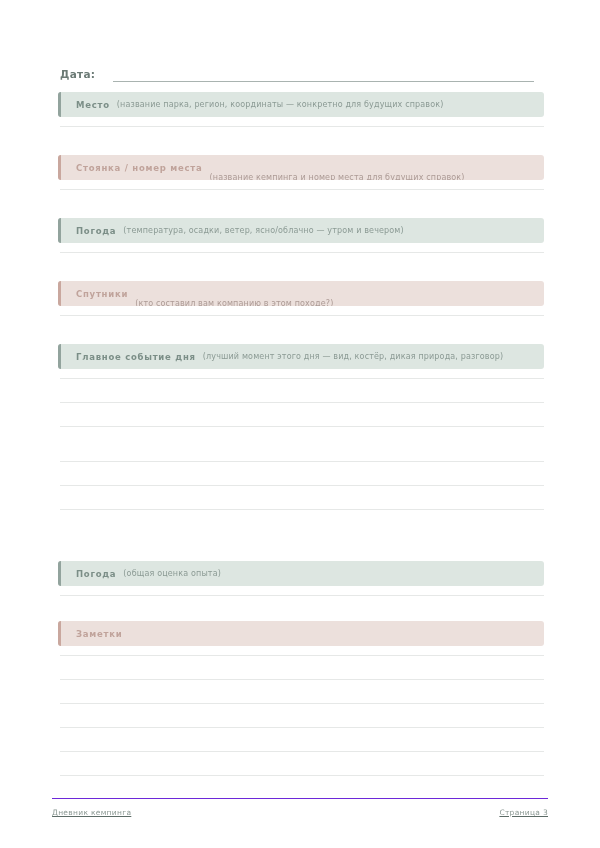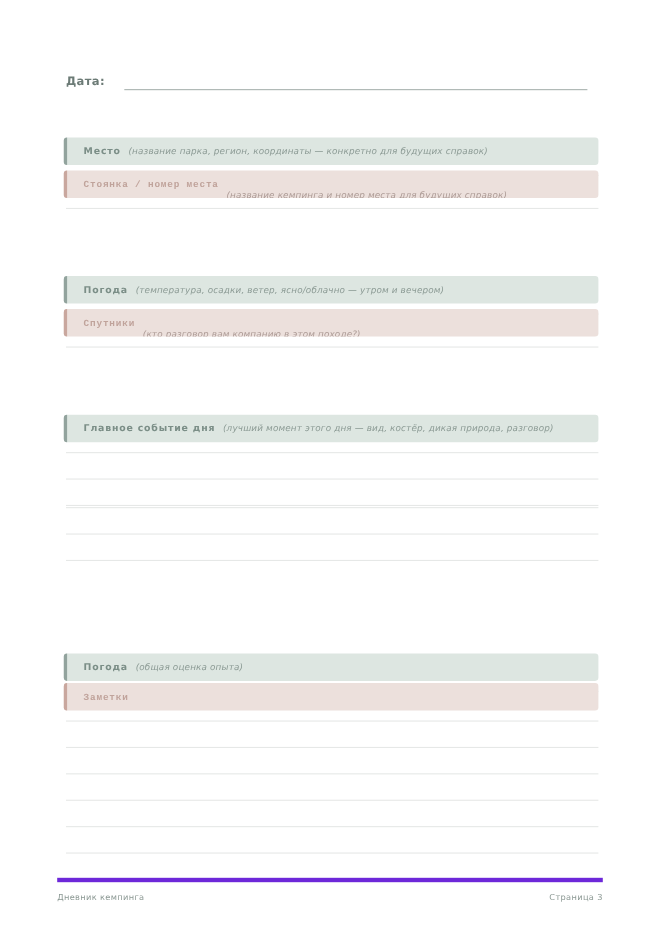--- a/index.html
+++ b/index.html
@@ -58,46 +58,45 @@
   .band {
     position: relative;
     height: 25px;
     border-radius: 3px;
     display: flex;
     align-items: center;
     padding-left: 18px;
     box-sizing: border-box;
     overflow: hidden;
   }
-  .band.green { background: #dde6e1; margin-top: 33px; }
+  .band.green { background: #dde6e1; }
   .band.pink  { background: #ece0dc; }
 
   .accent {
     position: absolute;
     left: -4px;
     top: -2px;
     width: 7px;
     height: 29px;
     border-radius: 2px;
   }
   .accent.green { background: #92a39d; }
   .accent.pink  { background: #c9a79e; }
 
   .band-label {
     font-size: 8.5px;
     font-weight: bold;
     letter-spacing: 0.75px;
     white-space: nowrap;
   }
   .band.green .band-label { color: #7b8e87; }
-  .band.pink  .band-label { color: #c0a39b; font-family: Liberation Mono, monospace; }
+  .band.pink  .band-label { color: #c0a39b; }
 
   .band-hint {
     font-size: 8px;
-    font-style: italic;
     letter-spacing: 0.15px;
     margin-left: 7px;
     white-space: nowrap;
     overflow: hidden;
     text-overflow: ellipsis;
     flex: 1;
     padding-right: 6px;
   }
   .band.green .band-hint { color: #8b9a94; }
   .band.pink  .band-hint { color: #ac9a95; margin-top: 19px; }
@@ -114,25 +113,26 @@
   .rule:first-child {
     height: 9px;
   }
 
   
   .footer {
     position: absolute;
     left: 52px;
     top: 798px;
     width: 496px;
-    border-top: 4px solid #6d28d9;
+    border-top: 1px solid #6d28d9;
     padding-top: 9px;
     display: flex;
     justify-content: space-between;
     align-items: baseline;
+    text-decoration: underline;
   }
   .footer-text {
     font-size: 7.5px;
     color: #8b9893;
     letter-spacing: 0.3px;
   }
 </style>
 </head>
 <body>
 
@@ -171,21 +171,21 @@
           <span class="band-hint">(температура, осадки, ветер, ясно/облачно — утром и вечером)</span>
         </div>
         <div class="lines">
           <div class="rule"></div>
         </div>
       </div>
       <div class="section" style="top: 281px;">
         <div class="band pink">
           <div class="accent pink"></div>
           <span class="band-label">Спутники</span>
-          <span class="band-hint">(кто разговор вам компанию в этом походе?)</span>
+          <span class="band-hint">(кто составил вам компанию в этом походе?)</span>
         </div>
         <div class="lines">
           <div class="rule"></div>
         </div>
       </div>
       <div class="section" style="top: 344px;">
         <div class="band green">
           <div class="accent green"></div>
           <span class="band-label">Главное событие дня</span>
           <span class="band-hint">(лучший момент этого дня — вид, костёр, дикая природа, разговор)</span>

